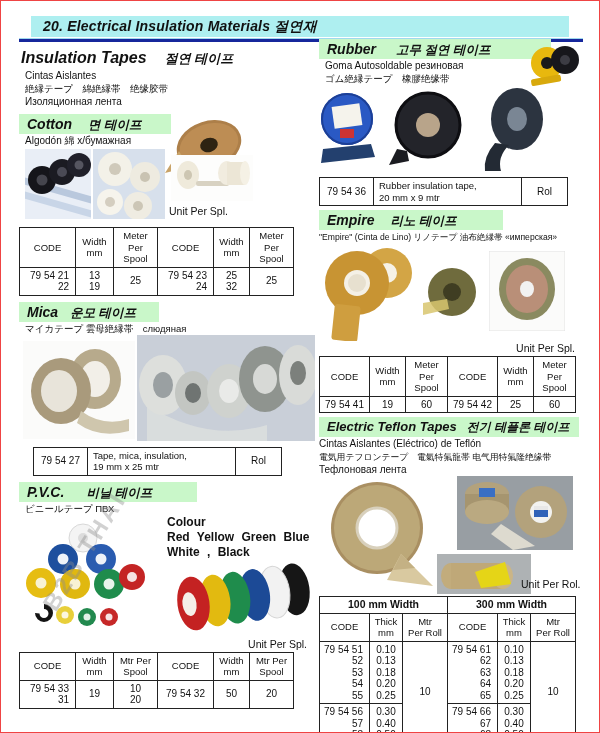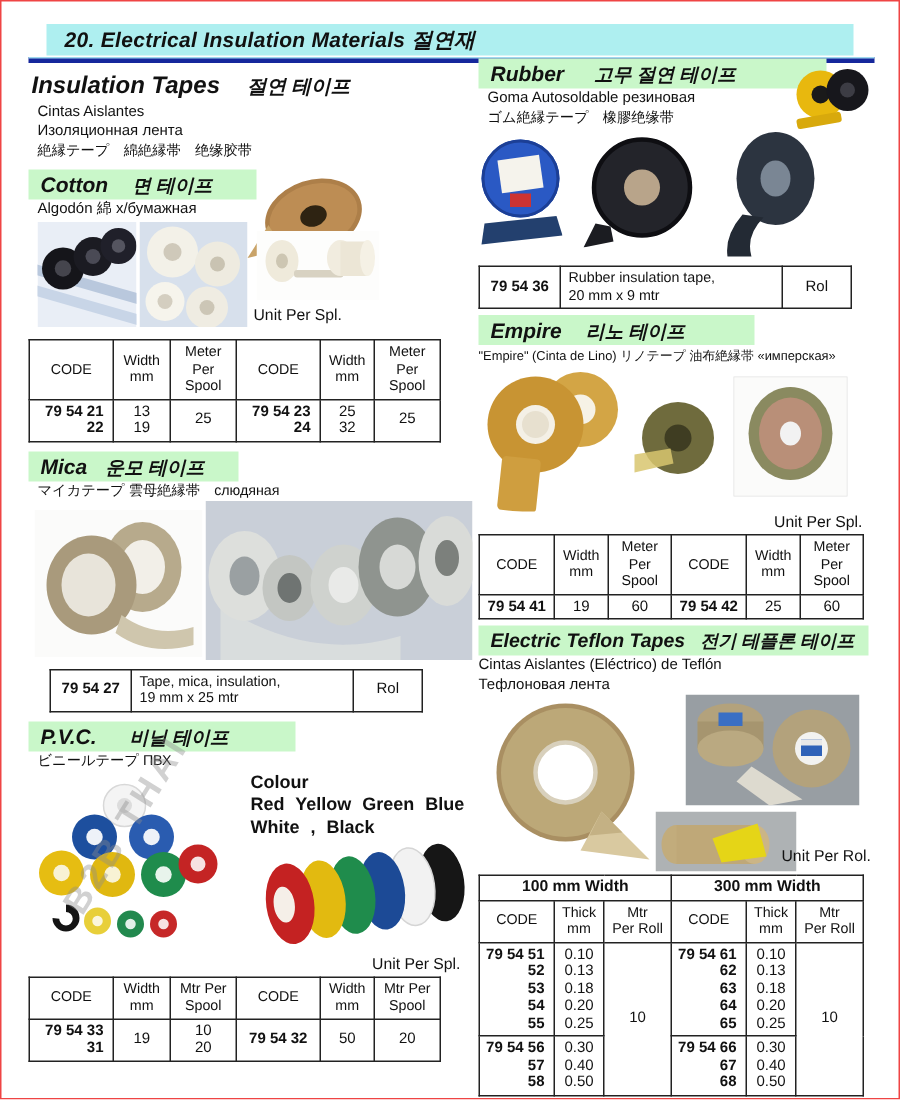--- a/index.html
+++ b/index.html
@@ -26,21 +26,21 @@
   .sub.ja{font-size:9.5px;}
   .photos{position:relative;}
   .photos svg{position:absolute;display:block;}
   .unit{font-size:10.5px;text-align:right;margin:1px 8px 1px 0;}
   .unit.inphoto{position:absolute;margin:0;}
   
   table{border-collapse:collapse;table-layout:fixed;margin-top:2px;}
   th,td{border:1px solid #222;font-size:10px;padding:2px 3px;white-space:pre-line;line-height:11.5px;box-sizing:border-box;}
   th{font-weight:normal;text-align:center;font-size:9.5px;vertical-align:middle;}
   td{vertical-align:middle;}
-  td.codes{font-weight:bold;text-align:right;padding-right:6px;}
+  td.codes{font-weight:normal;text-align:right;padding-right:6px;}
   td.codes.center{text-align:center;padding-right:3px;}
   td.num{text-align:center;}
   td.desc{text-align:left;font-size:9.5px;padding-left:5px;}
   tr.grp th{font-weight:bold;font-size:10.5px;height:16px;}
   .watermark{position:absolute;left:18px;top:86px;transform:rotate(-58deg);transform-origin:left top;
              font-size:24px;letter-spacing:3px;color:rgba(140,140,140,.4);font-weight:bold;pointer-events:none;}
   .colour-block{position:absolute;left:148px;top:0;font-weight:bold;font-size:12px;line-height:15px;word-spacing:4px;}
   .mt4{margin-top:4px;} .mt6{margin-top:6px;} .mt8{margin-top:8px;}
 </style>
 </head>
@@ -53,22 +53,22 @@
   </div>
   <div class="title-underline"></div>
 
   <div class="col col-left">
 
     <div class="intro-title">
       <span class="en">Insulation Tapes</span>
       <span class="ko">절연 테이프</span>
     </div>
     <div class="sub">Cintas Aislantes</div>
+    <div class="sub ja">絶縁テープ　綿絶縁帯　绝缘胶带</div>
     <div class="sub">Изоляционная лента</div>
-    <div class="sub ja">絶縁テープ　綿絶縁帯　绝缘胶带</div>
 
     <div class="sec-h mt6" style="width:152px;">
       <span class="en">Cotton</span>
       <span class="ko">면 테이프</span>
     </div>
     <div class="sub">Algodón 綿 x/бумажная</div>
 
     <div class="photos" style="height:72px;">
       <svg style="left:142px;top:-30px;" width="88" height="60" viewBox="0 0 88 60">
         <g transform="rotate(-18 48 28)">
@@ -401,20 +401,21 @@
         <td class="num">60</td>
       </tr>
     </tbody>
       </table>
 
     <div class="sec-h mt4" style="width:260px;gap:10px;">
       <span class="en" style="font-size:13px;">Electric Teflon Tapes</span>
       <span class="ko" style="font-size:12px;">전기 테플론 테이프</span>
     </div>
     <div class="sub" style="margin-left:0;">Cintas Aislantes (Eléctrico) de Teflón</div>
+    <div class="sub ja" style="margin-left:0;font-size:8.8px;">電気用テフロンテープ　電氣特氟龍帯  电气用特氟隆绝缘带</div>
     <div class="sub" style="margin-left:0;">Тефлоновая лента</div>
 
     <div class="photos" style="height:116px;">
       <svg style="left:0;top:2px;" width="132" height="112" viewBox="0 0 132 112">
         <circle cx="58" cy="50" r="46" fill="#a98f62"></circle>
         <circle cx="58" cy="50" r="43" fill="#bca878"></circle>
         <circle cx="58" cy="50" r="20" fill="#ffffff"></circle>
         <circle cx="58" cy="50" r="20" fill="none" stroke="#d8d0bc" stroke-width="3"></circle>
         <path d="M82 76 L114 108 L68 102 Z" fill="#d9c9a0"></path>
         <path d="M82 76 L96 90 L74 92 Z" fill="#c4b184"></path>

